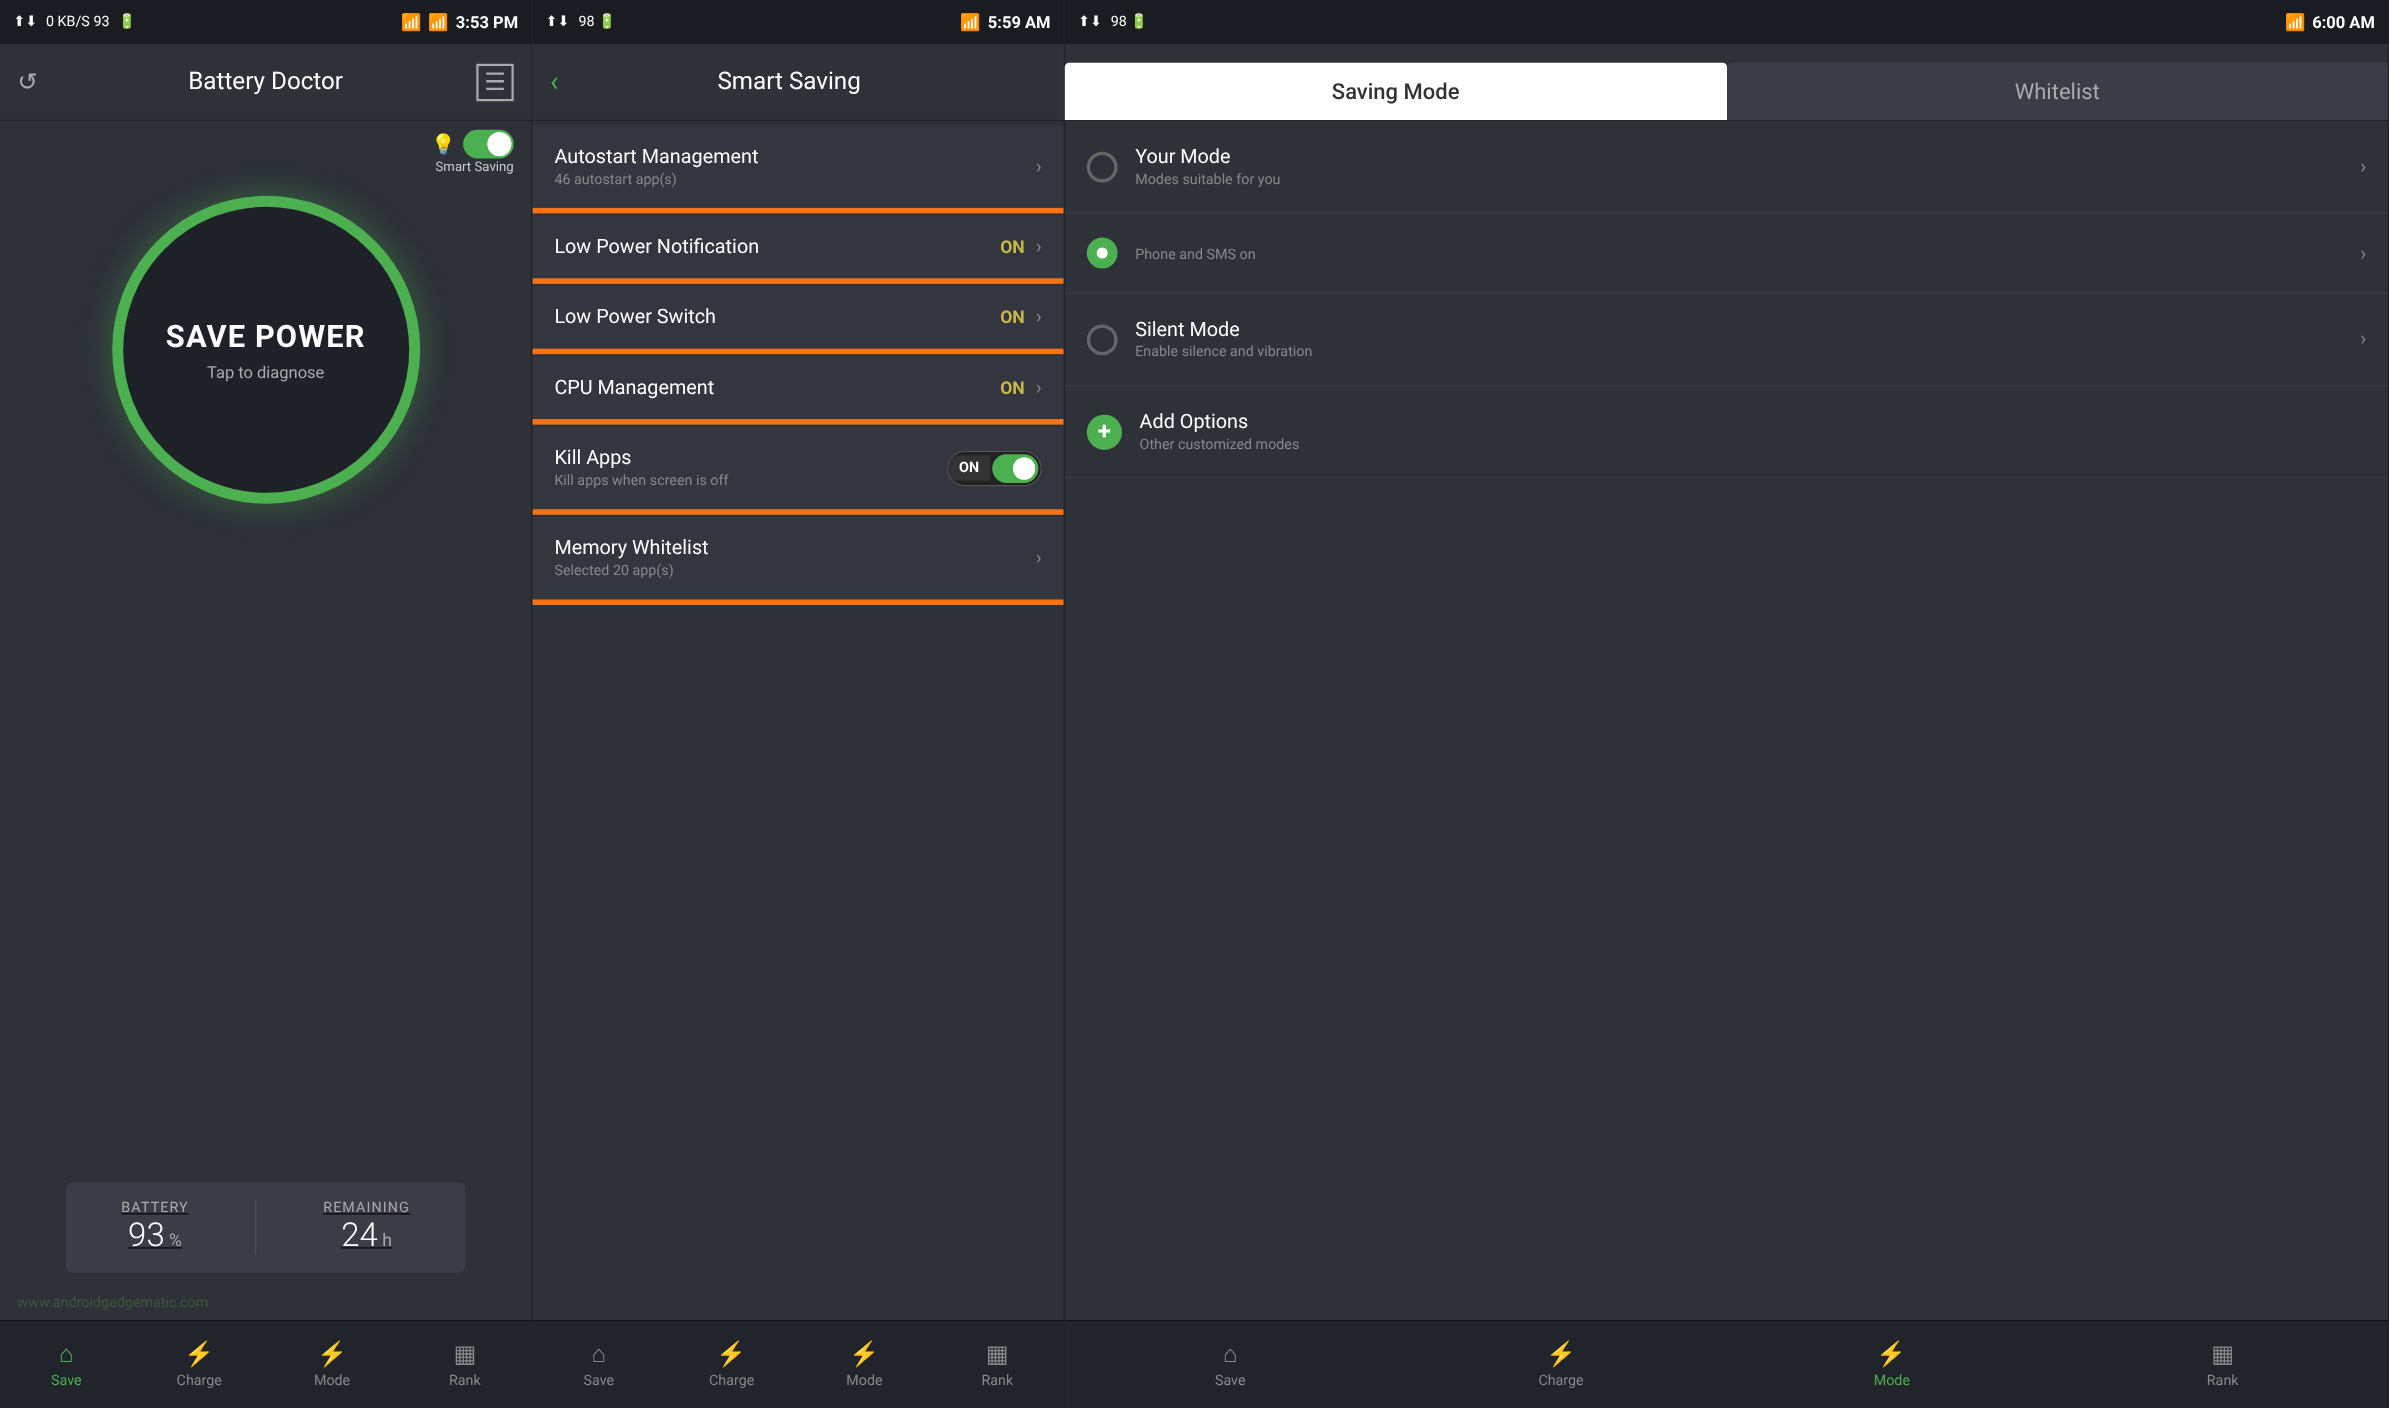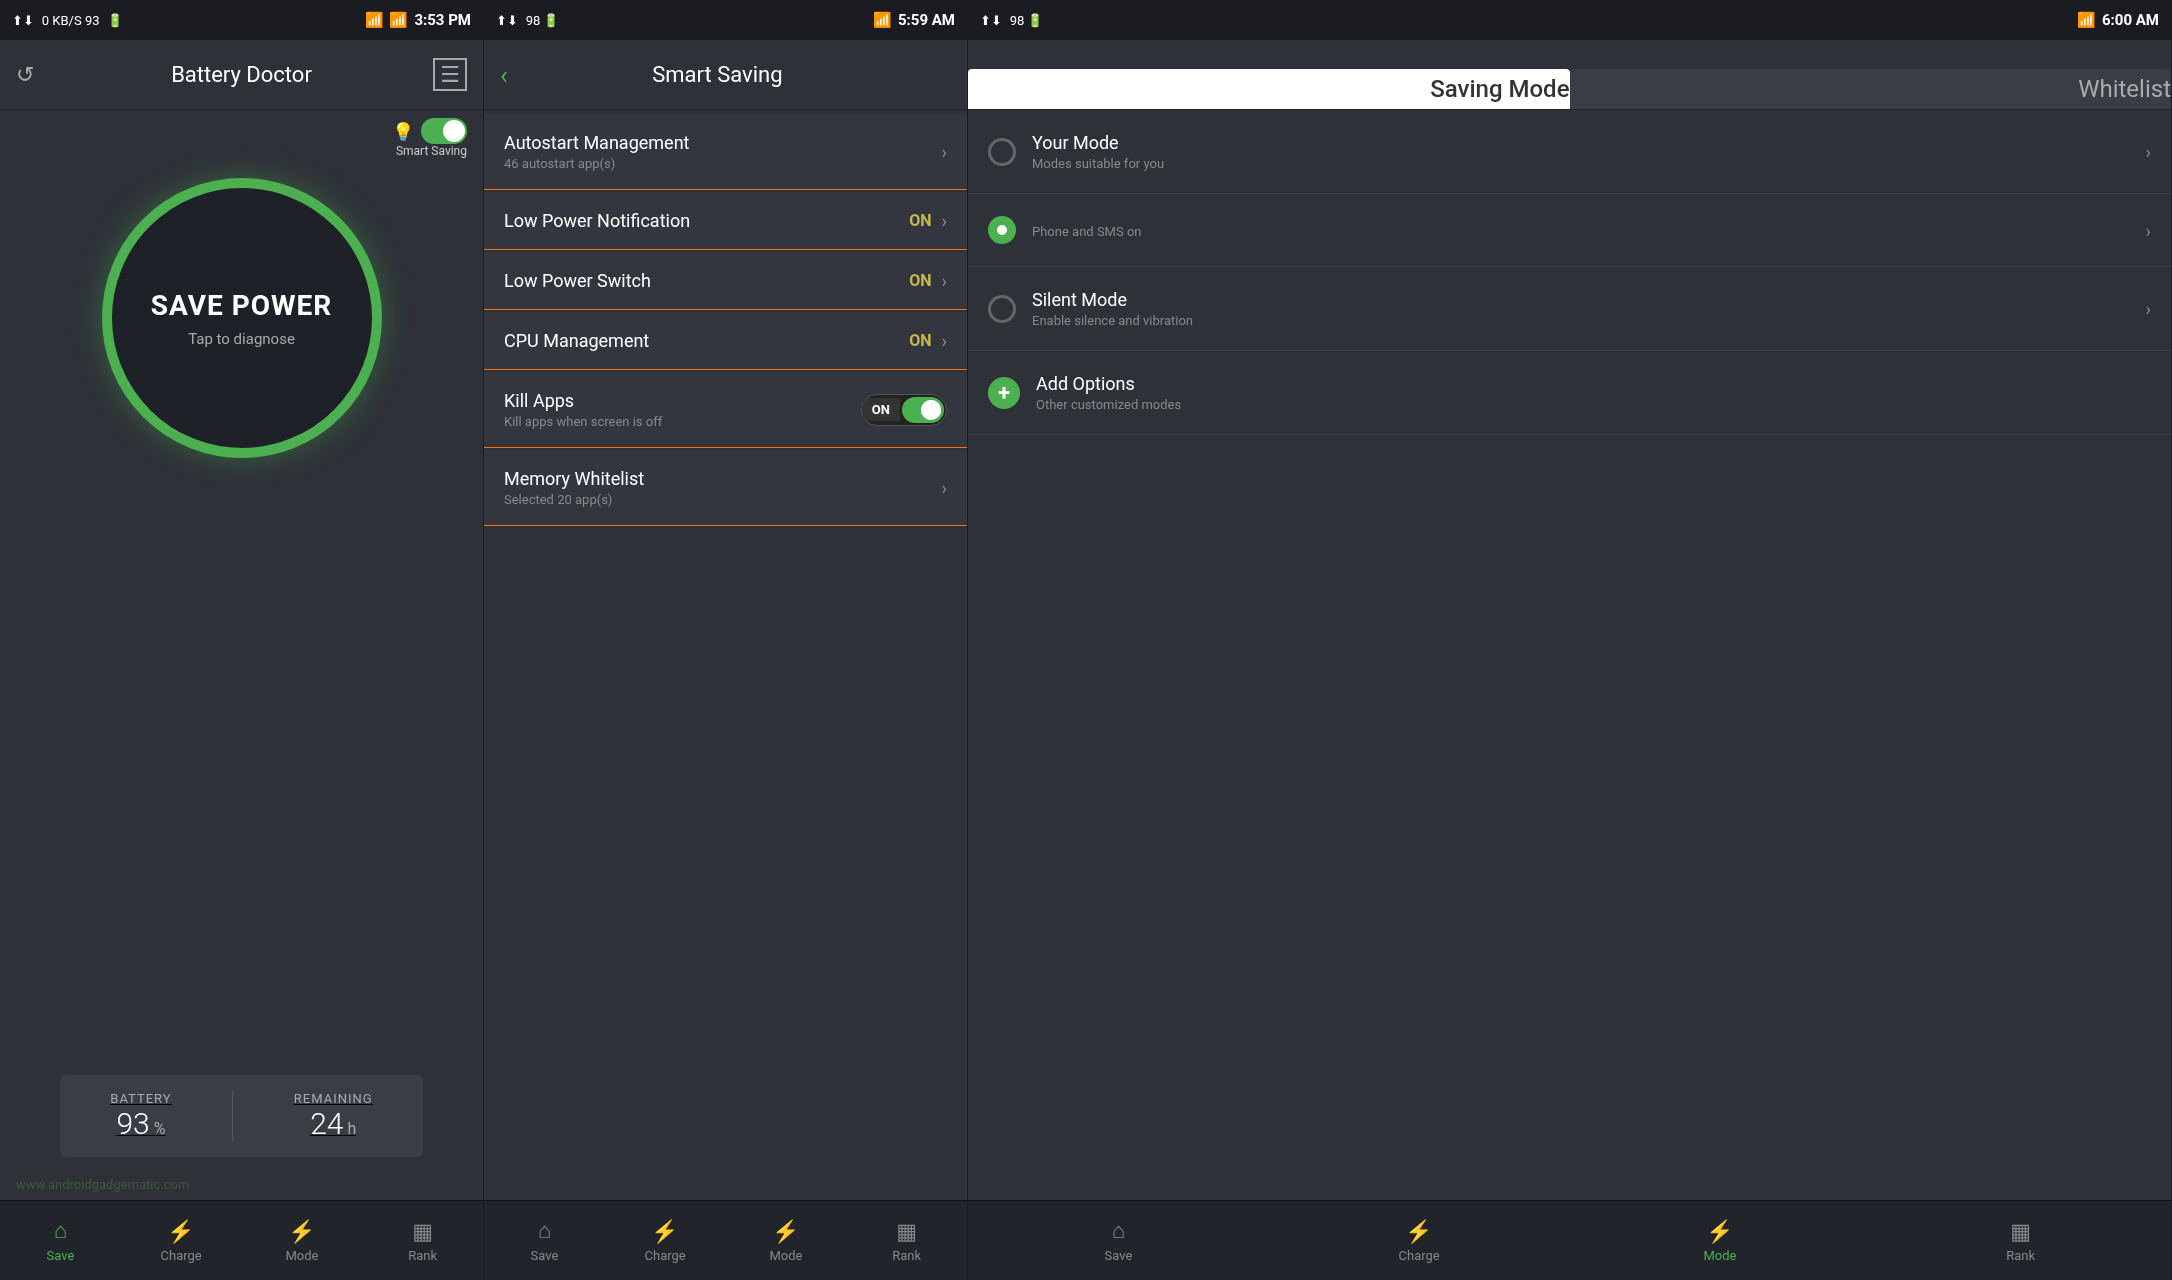--- a/index.html
+++ b/index.html
@@ -181,21 +181,21 @@
     }
 
     .settings-list {
       flex: 1;
       overflow-y: auto;
     }
     .settings-item {
       display: flex;
       align-items: center;
       padding: 18px 20px;
-      border-bottom: 1px solid #f97316;
+      border-bottom: 5px solid #f97316;
       cursor: pointer;
       background: #33363e;
       margin-bottom: 2px;
     }
     .settings-item:first-child { margin-top: 4px; }
     .settings-item-content { flex: 1; }
     .settings-item-title { font-size: 18px; color: #fff; }
     .settings-item-sub { font-size: 13px; color: #888; margin-top: 3px; }
     .settings-item-right {
       display: flex; align-items: center; gap: 10px;
@@ -240,25 +240,25 @@
 
     .tab-bar {
       height: 70px;
       background: #2e3138;
       display: flex;
       align-items: flex-end;
       border-bottom: 1px solid #222;
     }
     .tab {
       flex: 1;
-      height: 40px;
-      display: flex;
-      align-items: center;
-      justify-content: flex-end;
-      font-size: 24px;
+      height: 52px;
+      display: flex;
+      align-items: center;
+      justify-content: center;
+      font-size: 20px;
       cursor: pointer;
       border-radius: 4px 4px 0 0;
     }
     .tab.active {
       background: #fff;
       color: #333;
       font-weight: 500;
     }
     .tab.inactive {
       background: #3a3d46;

